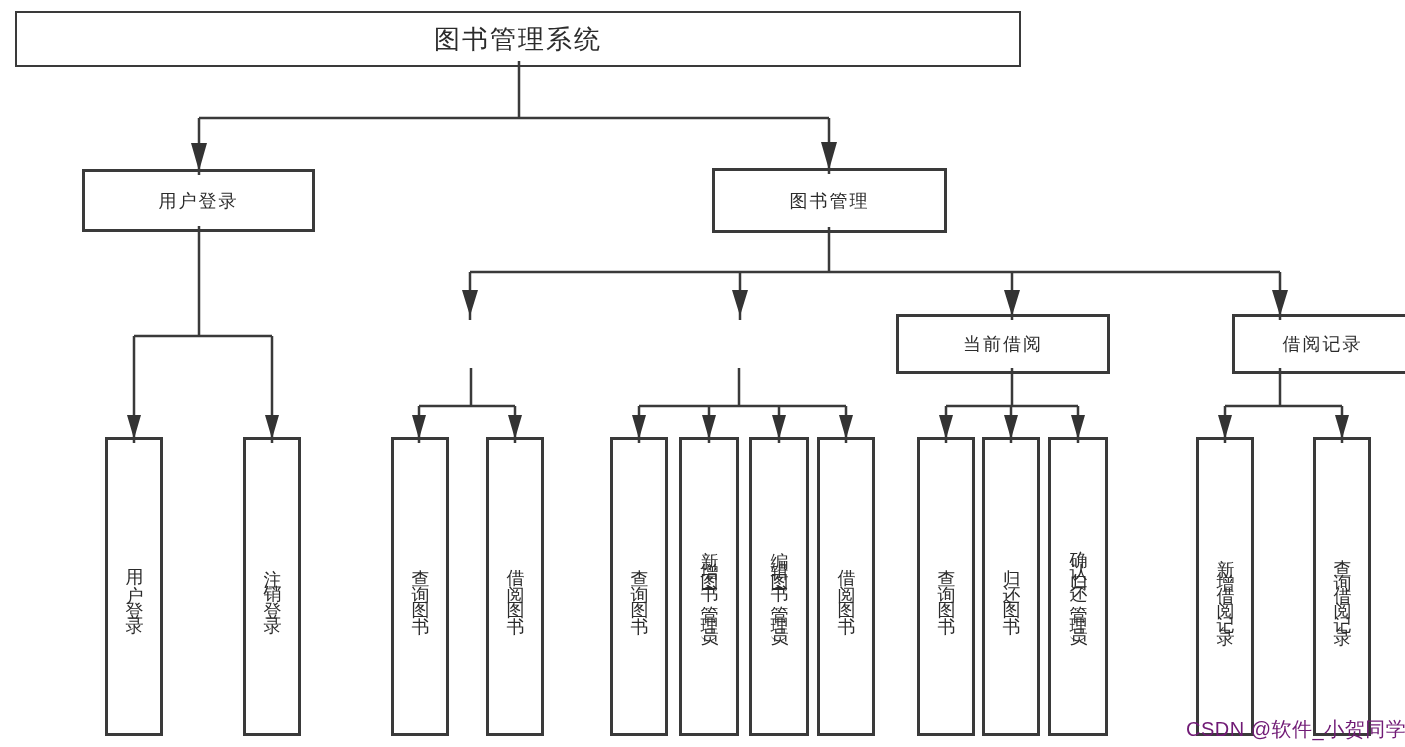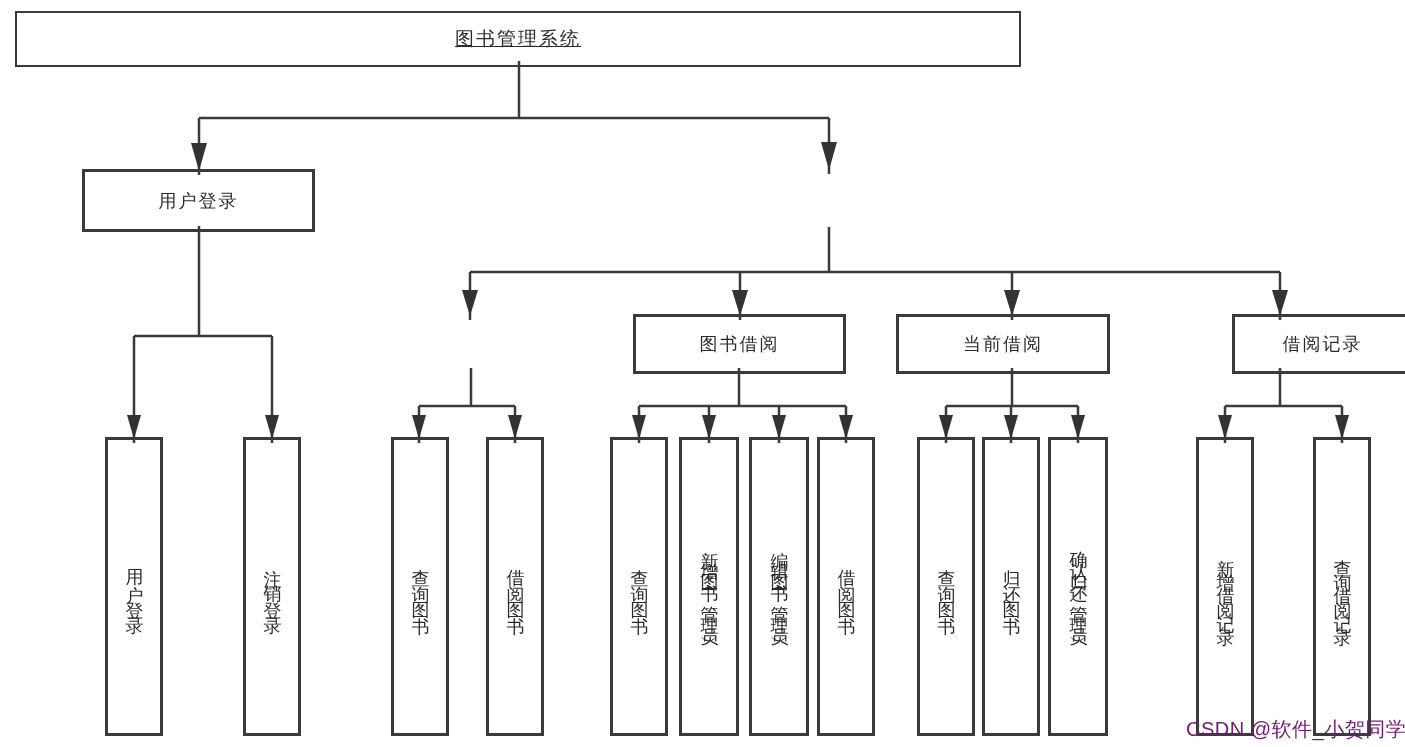--- a/index.html
+++ b/index.html
@@ -16,21 +16,21 @@
     position:absolute;
     box-sizing:border-box;
     border:3px solid #3a3a3a;
     background:transparent;
     display:flex;align-items:center;justify-content:center;
     z-index:1;
     font-size:18px;
     letter-spacing:2px;
     white-space:nowrap;
   }
-  .box.root{border-width:2px;font-size:19px;text-decoration:underline;}
+  .box.root{border-width:2px;font-size:26px;}
   .box.v{width:58px;height:299px;top:437px;}
   .vtext{
     writing-mode:vertical-rl;
     text-orientation:mixed;
     line-height:1.05;
     letter-spacing:16px;
     font-size:18px;
   }
   .vtext.mid{letter-spacing:14px;}
   .vtext.tight{letter-spacing:11px;font-size:18px;}
@@ -67,22 +67,22 @@
              M639 439 L632 415 L646 415 Z  M709 439 L702 415 L716 415 Z
              M779 439 L772 415 L786 415 Z  M846 439 L839 415 L853 415 Z
              M946 439 L939 415 L953 415 Z  M1011 439 L1004 415 L1018 415 Z
              M1078 439 L1071 415 L1085 415 Z M1225 439 L1218 415 L1232 415 Z
              M1342 439 L1335 415 L1349 415 Z"></path>
   </svg>
 
   <div class="box root" style="left:15px;top:11px;width:1006px;height:56px">图书管理系统</div>
 
   <div class="box" style="left:82px;top:169px;width:233px;height:63px">用户登录</div>
+  <div class="box" style="left:712px;top:168px;width:235px;height:65px">图书管理</div>
 
-  <div class="box" style="left:633px;top:314px;width:213px;height:60px">图书借阅</div>
   <div class="box" style="left:896px;top:314px;width:214px;height:60px">当前借阅</div>
   <div class="box" style="left:1232px;top:314px;width:181px;height:60px">借阅记录</div>
 
   <div class="box v" style="left:105px">
     <span class="vtext">用户登录</span>
   </div>
   <div class="box v" style="left:243px">
     <span class="vtext">注销登录</span>
   </div>
 

